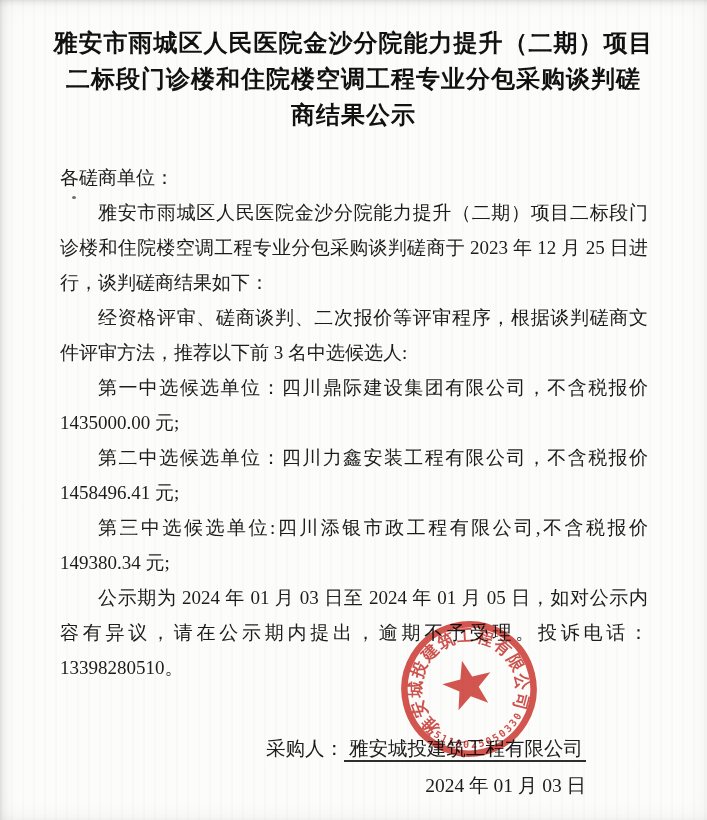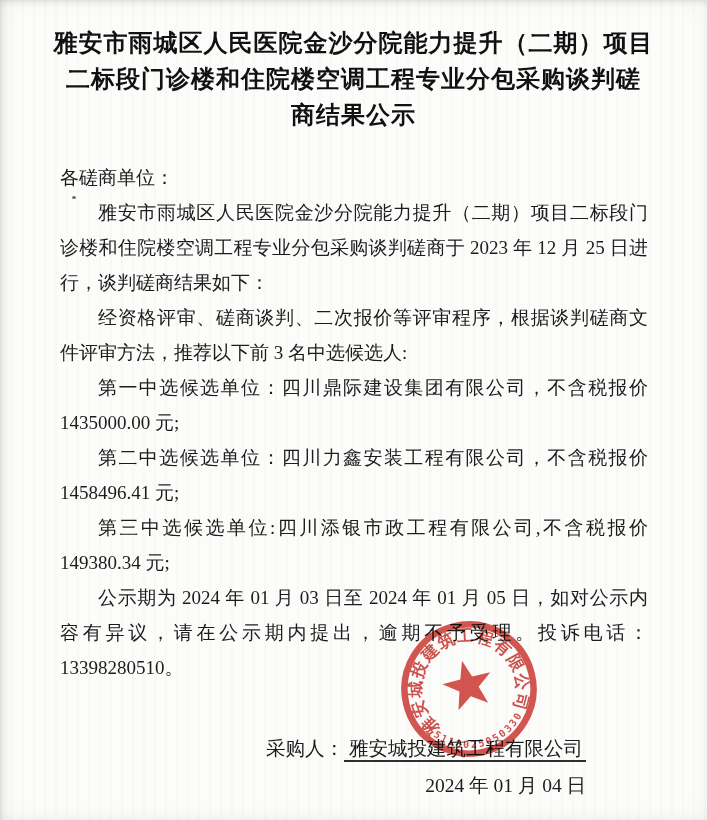--- a/index.html
+++ b/index.html
@@ -91,21 +91,21 @@
     <p class="salutation">各磋商单位：</p>
     <p class="para">雅安市雨城区人民医院金沙分院能力提升（二期）项目二标段门诊楼和住院楼空调工程专业分包采购谈判磋商于 2023 年 12 月 25 日进行，谈判磋商结果如下：</p>
     <p class="para">经资格评审、磋商谈判、二次报价等评审程序，根据谈判磋商文件评审方法，推荐以下前 3 名中选候选人:</p>
     <p class="para">第一中选候选单位：四川鼎际建设集团有限公司，不含税报价 1435000.00 元;</p>
     <p class="para">第二中选候选单位：四川力鑫安装工程有限公司，不含税报价 1458496.41 元;</p>
     <p class="para">第三中选候选单位:四川添银市政工程有限公司,不含税报价 149380.34 元;</p>
     <p class="para">公示期为 2024 年 01 月 03 日至 2024 年 01 月 05 日，如对公示内容有异议，请在公示期内提出，逾期不予受理。投诉电话：13398280510。</p>
 
     <div class="signature-block">
       <div><span>采购人：</span><span class="underlined">雅安城投建筑工程有限公司</span></div>
-      <div>2024 年 01 月 04 日</div>
+      <div>2024 年 01 月 03 日</div>
     </div>
   </div>
 
   <div class="scan-dot"></div>
 
   <div class="seal">
     <svg viewBox="0 0 170 170" xmlns="http://www.w3.org/2000/svg">
       <defs>
         <path id="arcTop" d="M 43.4,109 A 48,48 0 1 1 126.6,109"></path>
         <path id="arcBottom" d="M 39.8,122.9 A 59,59 0 0 0 130.2,122.9"></path>

